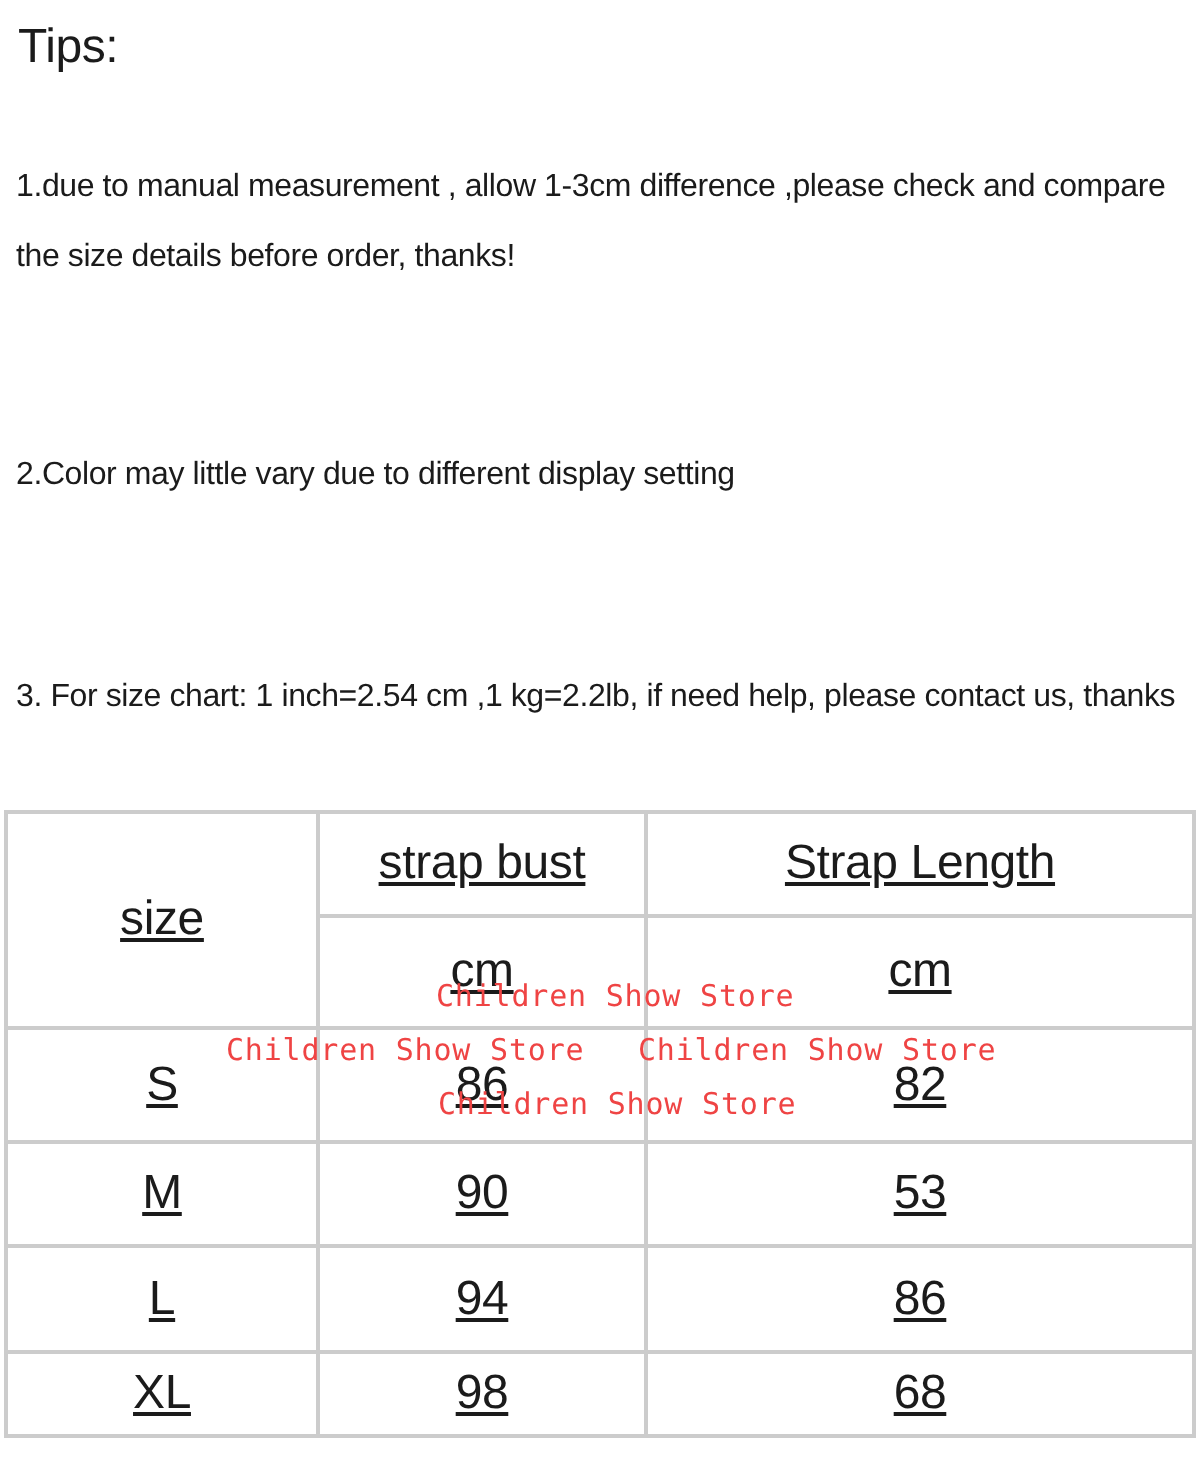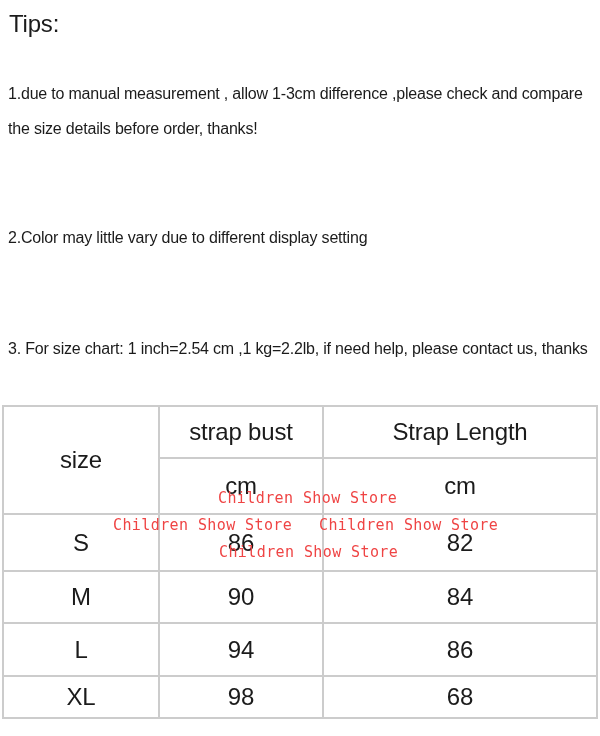--- a/index.html
+++ b/index.html
@@ -44,20 +44,21 @@
     border-collapse: collapse;
     table-layout: fixed;
   }
   table.size-chart td {
     border: 2px solid #cccccc;
     text-align: center;
     vertical-align: middle;
     font-size: 24px;
     letter-spacing: -0.2px;
     background: transparent;
+    text-decoration: underline;
   }
   .col-size { width: 156px; }
   .col-bust { width: 164px; }
   .col-length { width: 274px; }
   tr.r-head1 { height: 52px; }
   tr.r-head2 { height: 56px; padding-left: 16px; }
   tr.r-s  { height: 57px; }
   tr.r-m  { height: 52px; }
   tr.r-l  { height: 53px; }
   tr.r-xl { height: 42px; margin-left: 9px; }
@@ -104,21 +105,21 @@
         <td>cm</td>
       </tr>
       <tr class="r-s">
         <td>S</td>
         <td>86</td>
         <td>82</td>
       </tr>
       <tr class="r-m">
         <td>M</td>
         <td>90</td>
-        <td>84</td>
+        <td>53</td>
       </tr>
       <tr class="r-l">
         <td>L</td>
         <td>94</td>
         <td>86</td>
       </tr>
       <tr class="r-xl">
         <td>XL</td>
         <td>98</td>
         <td>68</td>

